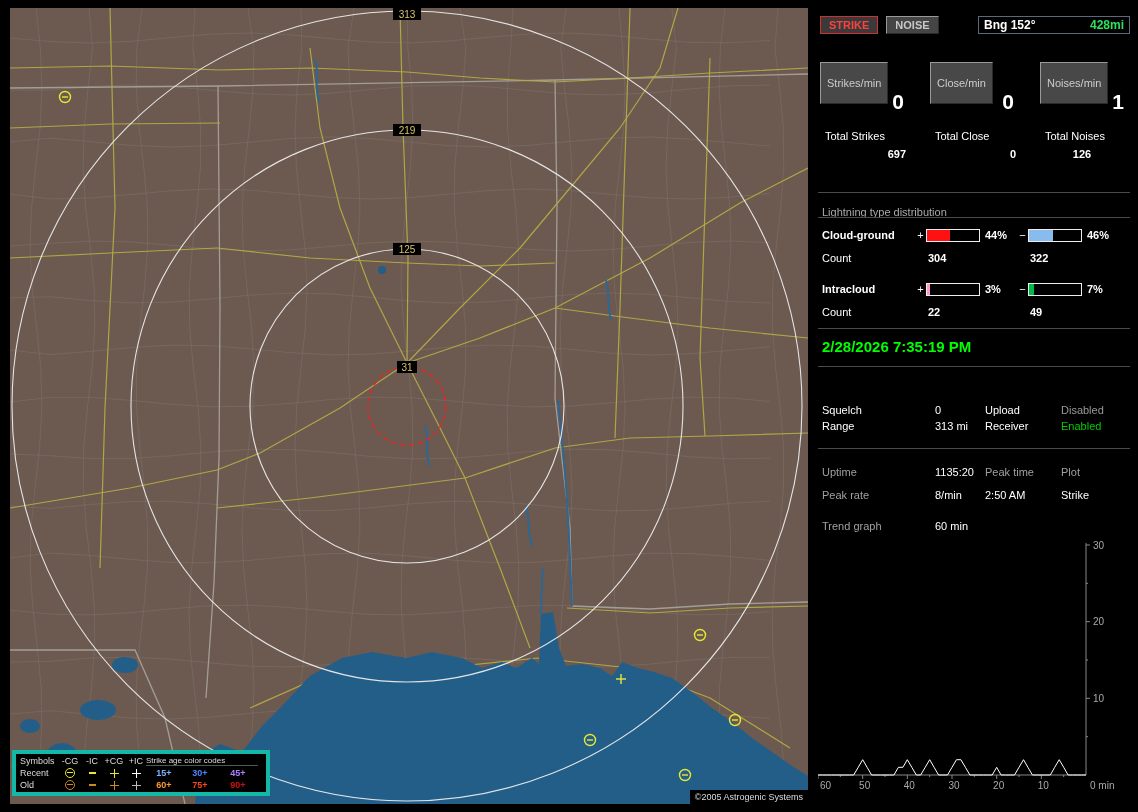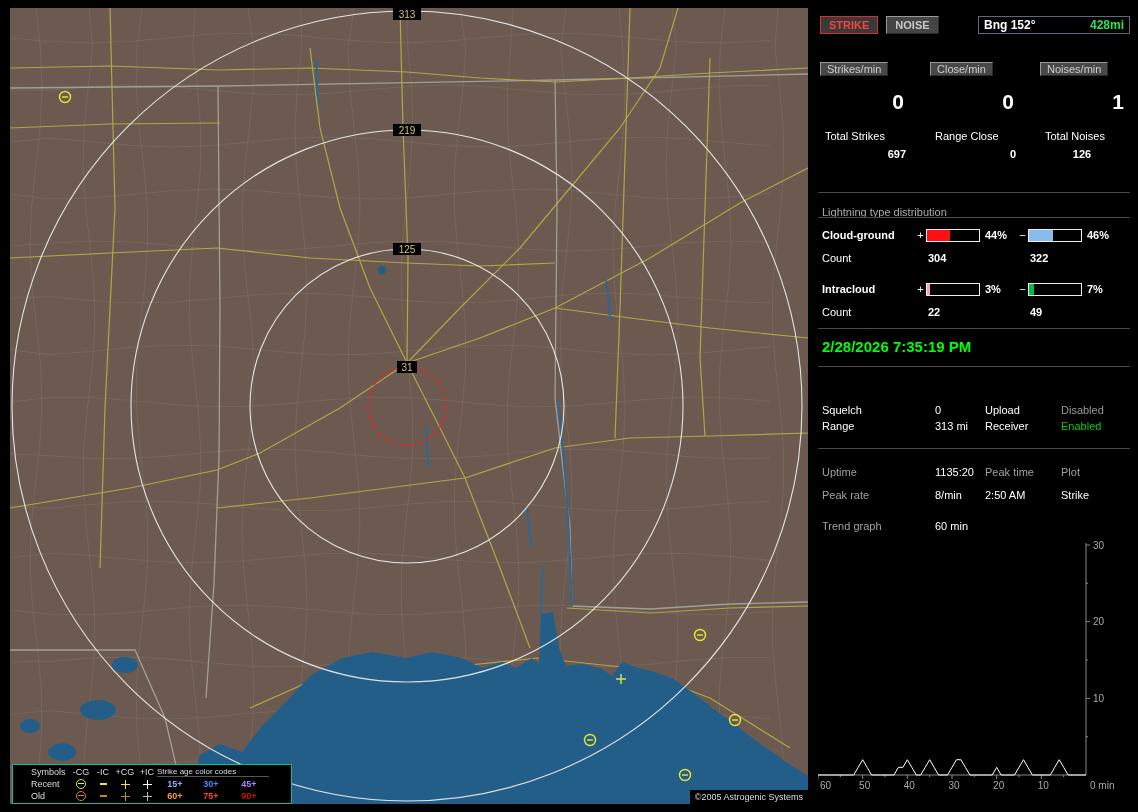--- a/index.html
+++ b/index.html
@@ -14,21 +14,21 @@
   .road{stroke:#b3ab45;stroke-width:1.2;fill:none;opacity:0.95;}
   .water{fill:#235e89;stroke:none;}
   .river{stroke:#2d6794;stroke-width:2;fill:none;}
   .ring{stroke:#ececec;stroke-width:1.1;fill:none;opacity:0.95;}
   .ringlabel rect{fill:#000;}
   .ringlabel text{fill:#d8c070;font-size:10px;text-anchor:middle;}
   .closering{stroke:#ee2222;stroke-width:1.4;fill:none;stroke-dasharray:5 4;}
   .nsym{stroke:#e8e833;stroke-width:1.4;fill:none;}
 
   
-  .map-legend{position:absolute;left:2px;bottom:0;width:246px;background:#000;border:1px solid #14b8a6;color:#ccc;font-size:9px;padding:1px 16px;}
+  .map-legend{position:absolute;left:2px;bottom:8px;width:246px;background:#000;border:4px solid #14b8a6;color:#ccc;font-size:9px;padding:1px 2px;}
   .lg-row{display:grid;grid-template-columns:40px 24px 20px 24px 20px 36px 36px 40px;align-items:center;height:12px;}
   .lg-agehead{grid-column:6 / span 3;text-align:left;font-size:8px;color:#ddd;border-bottom:1px solid #555;}
   .lg-cell{display:flex;align-items:center;justify-content:center;}
   .lg-label{padding-left:2px;color:#ddd;}
   .lg-colhead{text-align:center;color:#ddd;}
   .lg-age{text-align:center;font-weight:bold;}
   .sym-cm{position:relative;width:8px;height:8px;border:1px solid currentColor;border-radius:50%;display:inline-block;}
   .sym-cm::after{content:"";position:absolute;left:1px;right:1px;top:3px;height:1px;background:currentColor;}
   .sym-m{width:7px;height:2px;background:currentColor;display:inline-block;}
   .sym-p{position:relative;width:9px;height:9px;display:inline-block;}
@@ -46,21 +46,21 @@
   .sec{position:absolute;left:0;right:0;}
 
   .top-row{top:8px;display:flex;align-items:center;}
   .btn{height:18px;font-size:11px;font-weight:bold;font-family:"Liberation Sans",sans-serif;cursor:pointer;padding:0 8px;}
   .strike-btn{margin-left:2px;background:#3a3a3a;border:1px solid #d03030;color:#ff4040;}
   .noise-btn{margin-left:8px;background:#454545;border:1px solid;border-color:#9a9a9a #2a2a2a #2a2a2a #9a9a9a;color:#c8c8c8;}
   .bng-box{margin-left:auto;width:140px;height:16px;background:#000;border:1px solid #5a6a7a;display:flex;align-items:center;justify-content:space-between;padding:0 5px;font-weight:bold;font-size:12px;}
   .bng-range{color:#2ee05a;}
 
   .rates{top:54px;display:grid;grid-template-columns:110px 110px 92px;}
-  .rate-box{display:inline-block;background:#484848;border:1px solid;border-color:#9a9a9a #2a2a2a #2a2a2a #9a9a9a;color:#ccc;font-size:11px;padding:0 6px;margin-left:2px;cursor:pointer;}
+  .rate-box{display:inline-block;background:#484848;border:1px solid;border-color:#9a9a9a #2a2a2a #2a2a2a #9a9a9a;color:#ccc;font-size:11px;padding:14px 6px;margin-left:2px;cursor:pointer;}
   .rate-vals{top:82px;display:grid;grid-template-columns:110px 110px 92px;}
   .rate-val{font-size:21px;font-weight:bold;text-align:right;padding-right:24px;}
   .rate-vals .rate-val:last-child{padding-right:6px;}
 
   .totals-labels{top:122px;display:grid;grid-template-columns:110px 110px 92px;}
   .totals-labels span{padding-left:7px;}
   .totals-vals{top:140px;display:grid;grid-template-columns:110px 110px 92px;font-weight:bold;}
   .totals-vals span{text-align:right;padding-right:22px;}
   .totals-vals span:last-child{padding-right:4px;text-align:center;}
 
@@ -304,21 +304,21 @@
       <span><span class="rate-box">Noises/min</span></span>
     </div>
     <div class="sec rate-vals">
       <span class="rate-val">0</span>
       <span class="rate-val">0</span>
       <span class="rate-val">1</span>
     </div>
 
     <div class="sec totals-labels">
       <span>Total Strikes</span>
-      <span>Range Close</span>
+      <span>Total Close</span>
       <span>Total Noises</span>
     </div>
     <div class="sec totals-vals">
       <span>697</span>
       <span>0</span>
       <span>126</span>
     </div>
 
     <div class="sec hr hr1"></div>
     <div class="sec dist-title">Lightning type distribution</div>

